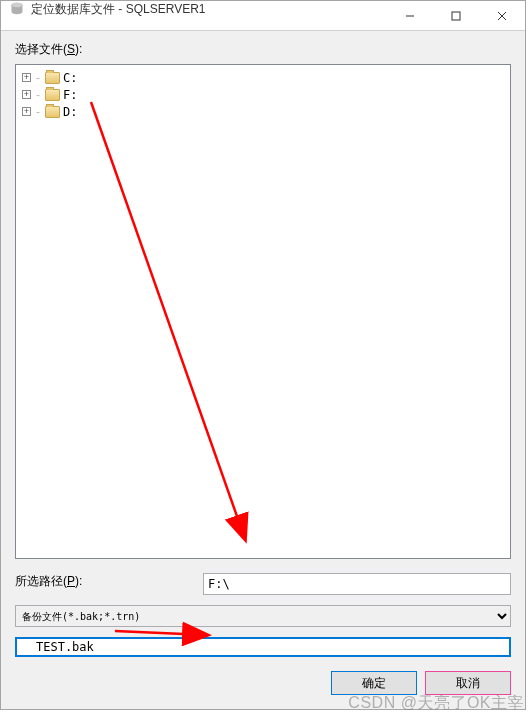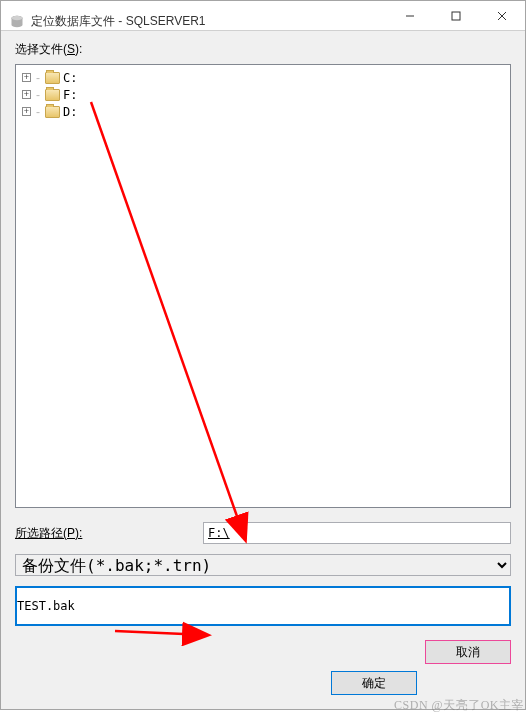--- a/index.html
+++ b/index.html
@@ -19,21 +19,21 @@
     border: 1px solid #a4a4a4;
     background: #f0f0f0;
     display: flex;
     flex-direction: column;
     position: relative;
   }
   .titlebar {
     height: 30px;
     background: #fff;
     display: flex;
-    align-items: flex-end;
+    align-items: flex-start;
     border-bottom: 1px solid #d0d0d0;
   }
   .app-icon {
     width: 16px; height: 16px;
     margin: 0 6px 0 8px;
     display: inline-block;
   }
   .title-text { flex: 1; color: #333; font-size: 12px; }
   .win-controls { display: flex; height: 100%; }
   .win-btn {
@@ -82,81 +82,78 @@
     top: -3px; left: 0;
     width: 6px; height: 2px;
     background: #E8C56A;
     border: 1px solid #C9A64D;
     border-bottom: none;
   }
   .drive-label { font-family: "SimSun", monospace; font-size: 12px; }
   .form-rows { margin-top: 8px; }
   .row {
     display: flex;
-    align-items: center;
     margin: 6px 0 10px 0;
-    text-decoration: underline;
   }
   .row-label { width: 188px; }
   .row-field { flex: 1; }
   .text-readonly {
     width: 100%; height: 22px;
     border: 1px solid #abadb3;
     background: #fff;
     padding: 0 4px;
     font-family: "SimSun", monospace;
     font-size: 12px;
     line-height: 20px;
   }
   select.combo {
     width: 100%; height: 22px;
     border: 1px solid #abadb3;
     background: #f0f0f0;
     font-family: "SimSun", monospace;
-    font-size: 16px;
+    font-size: 10px;
     padding-left: 2px;
   }
   .text-input {
-    width: 100%; height: 40px;
+    width: 100%; height: 20px;
     border: 2px solid #0078d7;
     background: #fff;
-    padding: 0 0;
+    padding: 0 19px;
     font-family: "SimSun", monospace;
     font-size: 12px;
     outline: none;
   }
   .buttons-row {
     display: flex;
     justify-content: flex-end;
     gap: 8px;
     padding: 4px 0 4px 0;
   }
   .dlg-btn {
     min-width: 86px;
     height: 24px;
     border: 1px solid #ec4899;
     background: #e1e1e1;
     font-size: 12px;
   }
   .dlg-btn.default {
     border: 1px solid #0078d7;
-    margin-top: 31px;
   }
   .underline-access { text-decoration: underline; }
   .annotation-layer {
     position: absolute;
     inset: 0;
     pointer-events: none;
   }
   .watermark {
     position: absolute;
     right: 6px; bottom: 0px;
-    font-size: 12px;
+    font-size: 16px;
     color: rgba(120,120,120,0.55);
-    font-family: Liberation Serif, serif;
+    font-family: Liberation Sans, sans-serif;
     letter-spacing: 0.5px;
   }
 </style>
 </head>
 <body>
 
 <div class="window">
   <div class="titlebar">
     <span class="app-icon">
       <svg viewBox="0 0 16 16" width="16" height="16">

